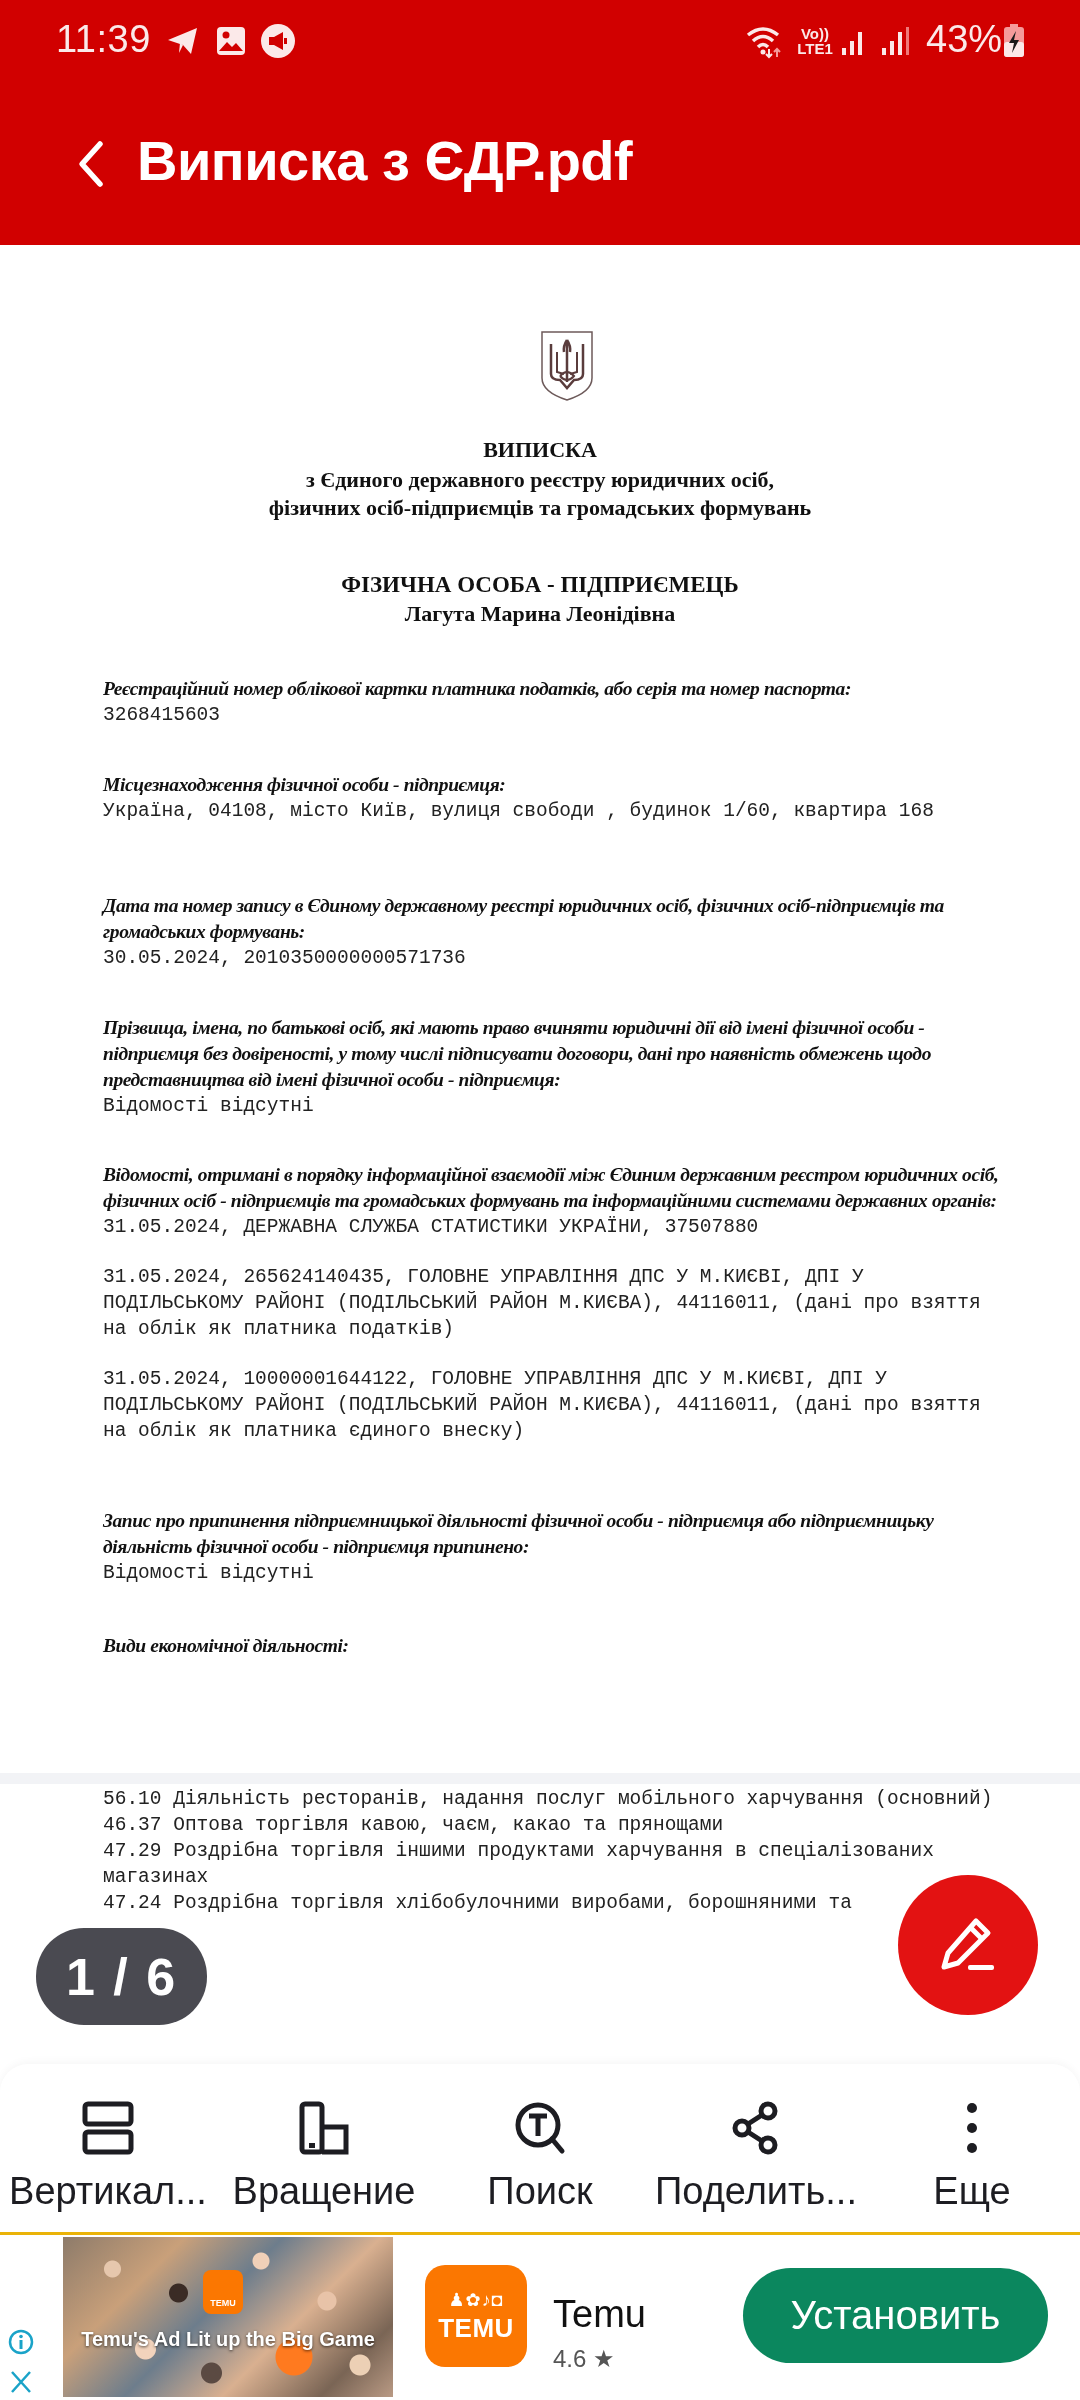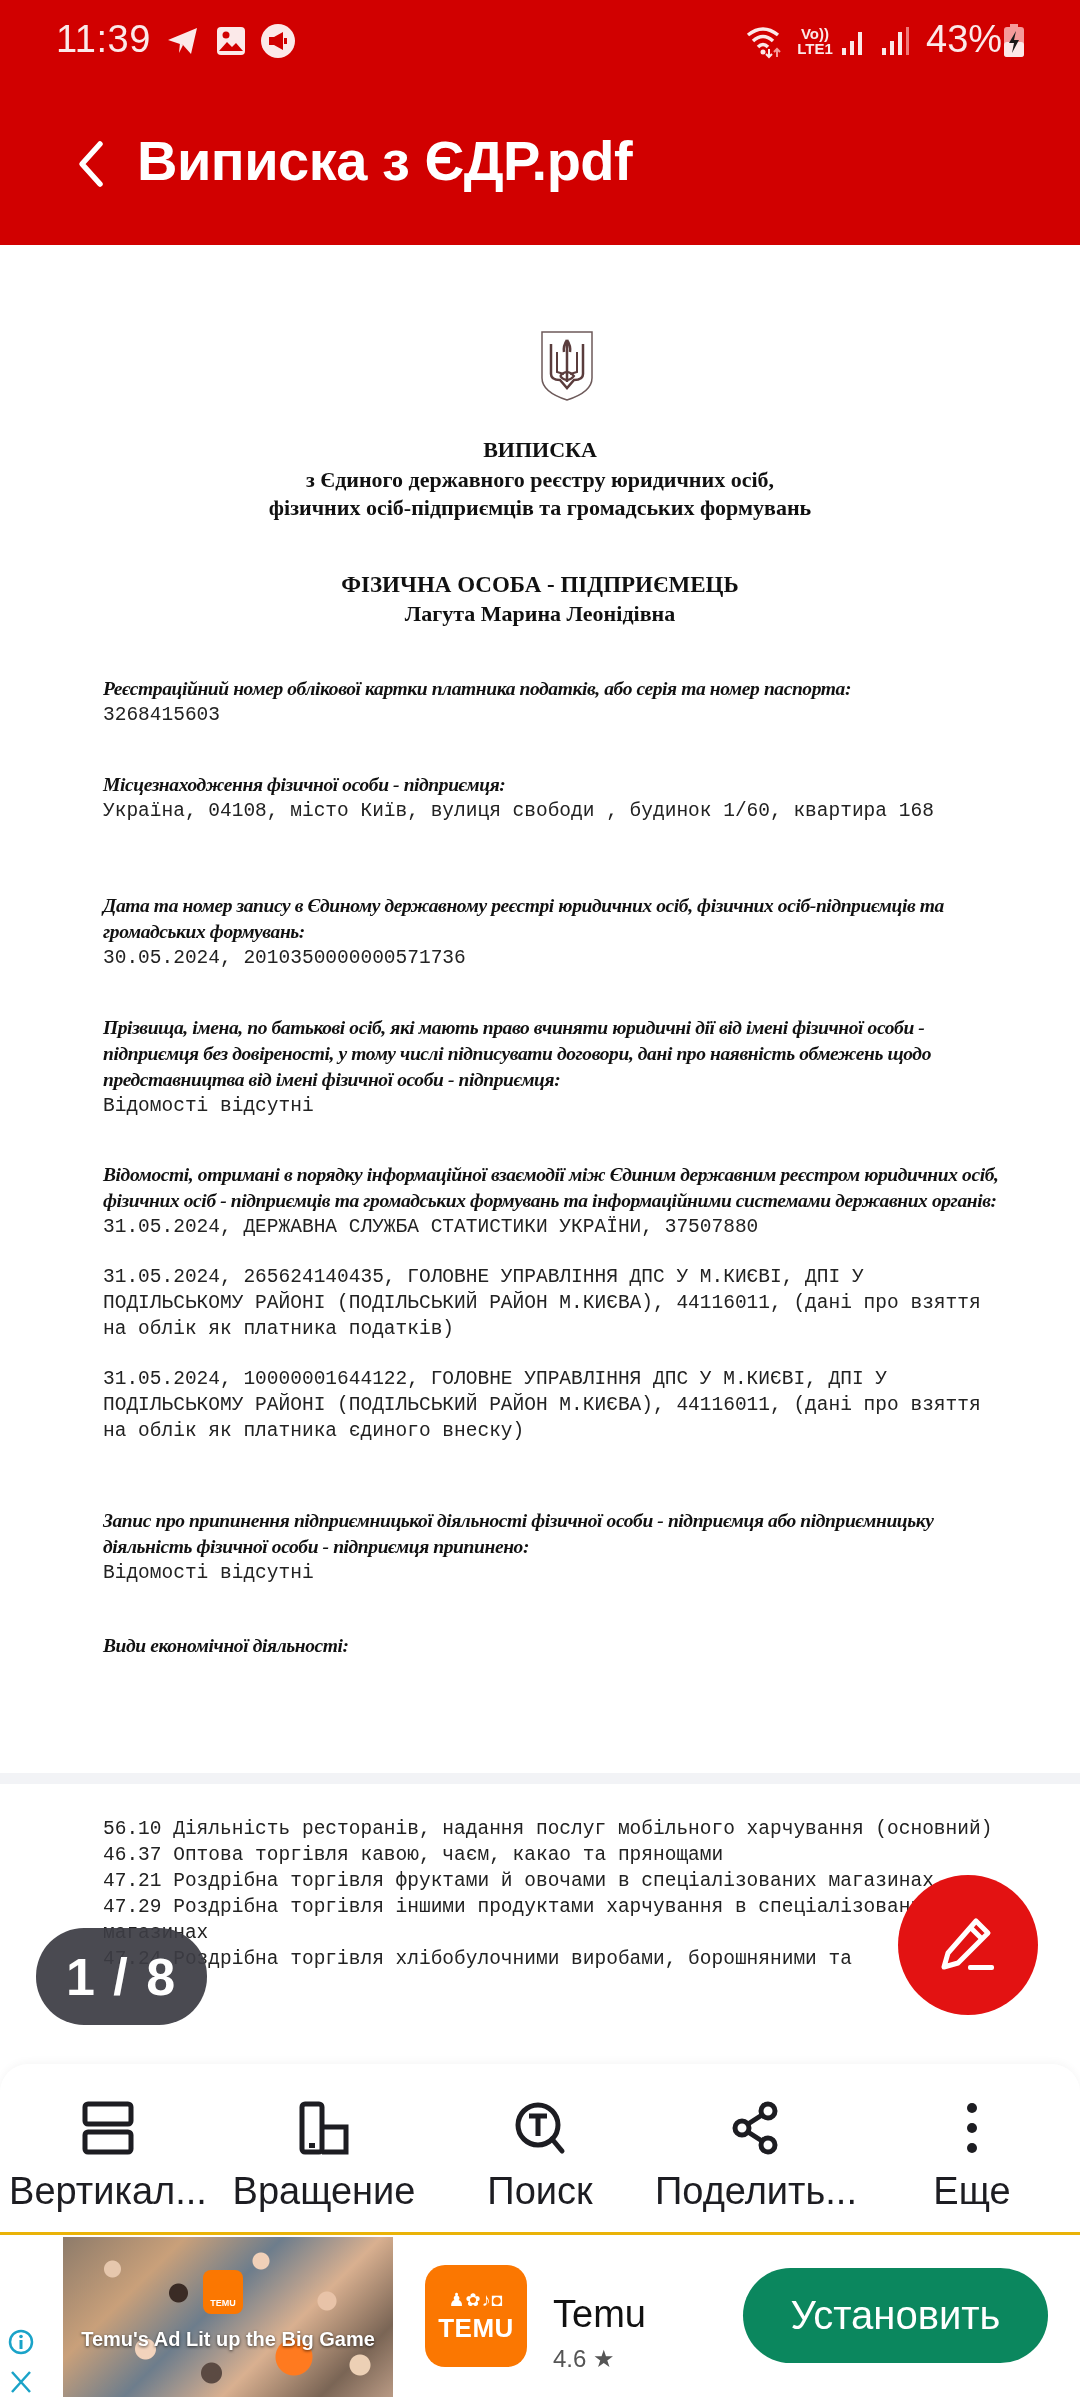--- a/index.html
+++ b/index.html
@@ -197,31 +197,30 @@
     </div>
 
     <div class="sec" style="top:1388px;">
       <div class="sec-label">Види економічної діяльності:</div>
     </div>
   </div>
 
   <div class="page-sep"></div>
 
   <div class="page2">
-    <div class="activities" style="top:32px;">
+    <div class="activities" style="top:2px;">
       <div>56.10 Діяльність ресторанів, надання послуг мобільного харчування (основний)</div>
       <div>46.37 Оптова торгівля кавою, чаєм, какао та прянощами</div>
-      <div>47.21 Роздрібна торгівля фруктами й овочами в спеціалізованих магазинах</div>
       <div>47.29 Роздрібна торгівля іншими продуктами харчування в спеціалізованих магазинах</div>
       <div>47.24 Роздрібна торгівля хлібобулочними виробами, борошняними та</div>
     </div>
   </div>
 </div>
 
-<div class="page-ind">1 / 8</div>
+<div class="page-ind">1 / 6</div>
 
 <div class="fab">
   <svg width="64" height="64" viewBox="0 0 64 64">
     <path d="M40 8 L52 20 L22 50 L8 54 L12 40 Z" stroke="#fff" stroke-width="5" fill="none" stroke-linejoin="round"></path>
     <path d="M34 14 L46 26" stroke="#fff" stroke-width="5"></path>
     <rect x="32" y="52" width="26" height="5" rx="2" fill="#fff"></rect>
   </svg>
 </div>
 
 <div class="toolbar">

